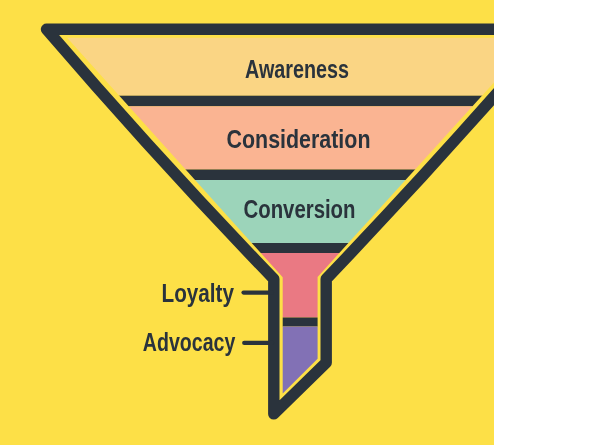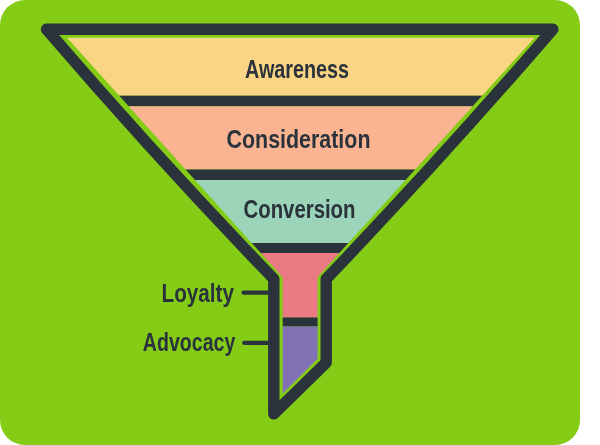--- a/index.html
+++ b/index.html
@@ -1,16 +1,16 @@
 <!DOCTYPE html>
 <html><head>
 <meta charset="utf-8">
 <style>
   html,body{margin:0;padding:0;background:#ffffff;}
-  .wrap{width:580px;height:445px;position:relative;overflow:hidden;background:#84cc16;border-radius:25px;}
+  .wrap{width:494px;height:445px;position:relative;overflow:hidden;background:#fde047;}
   svg{display:block;}
   text{font-family:"Liberation Sans", sans-serif;font-weight:bold;fill:#2a333c;}
 </style>
 </head>
 <body>
 <div class="wrap">
 <svg width="600" height="445" viewBox="0 0 600 445" xmlns="http://www.w3.org/2000/svg">
   <defs>
     <clipPath id="innerFunnel">
       <path d="M 67.1 37.8 L 534.6 37.8 L 317.6 276.9 L 317.6 358.7 L 282.7 393.6 L 282.7 277.3 Z"></path>

